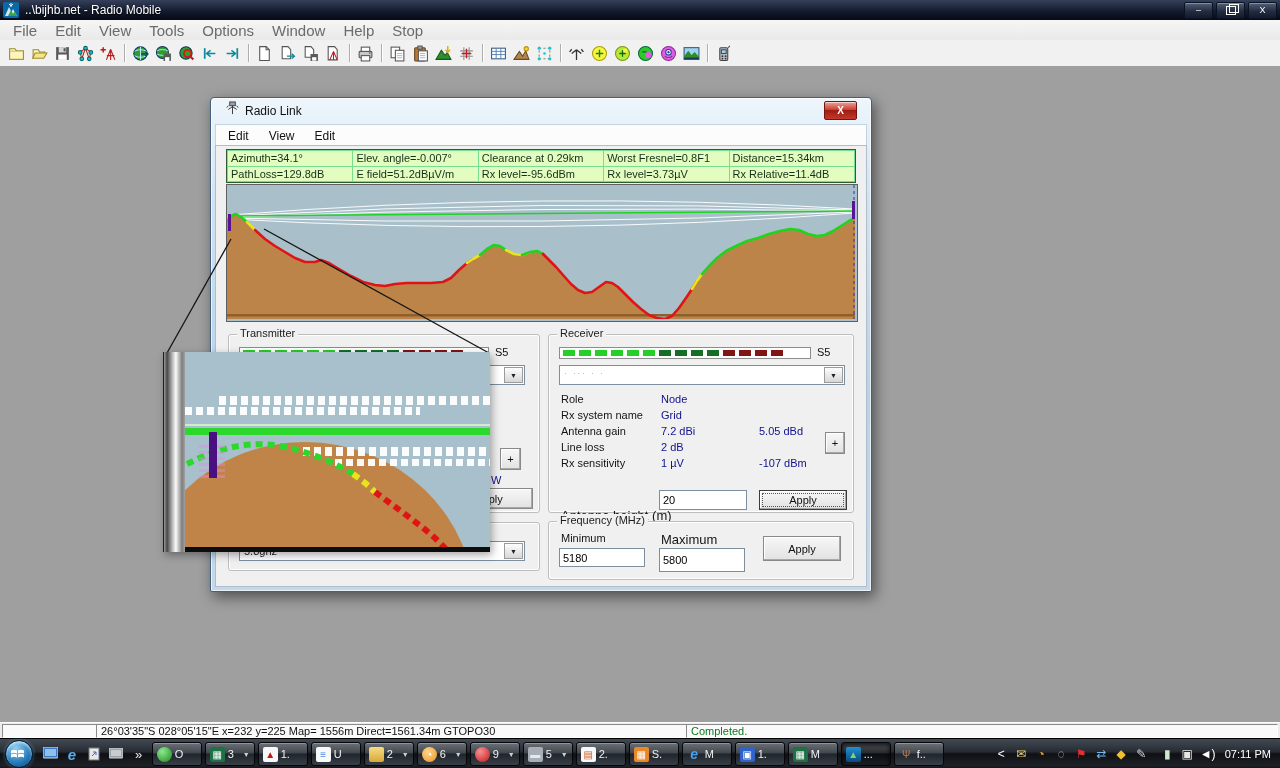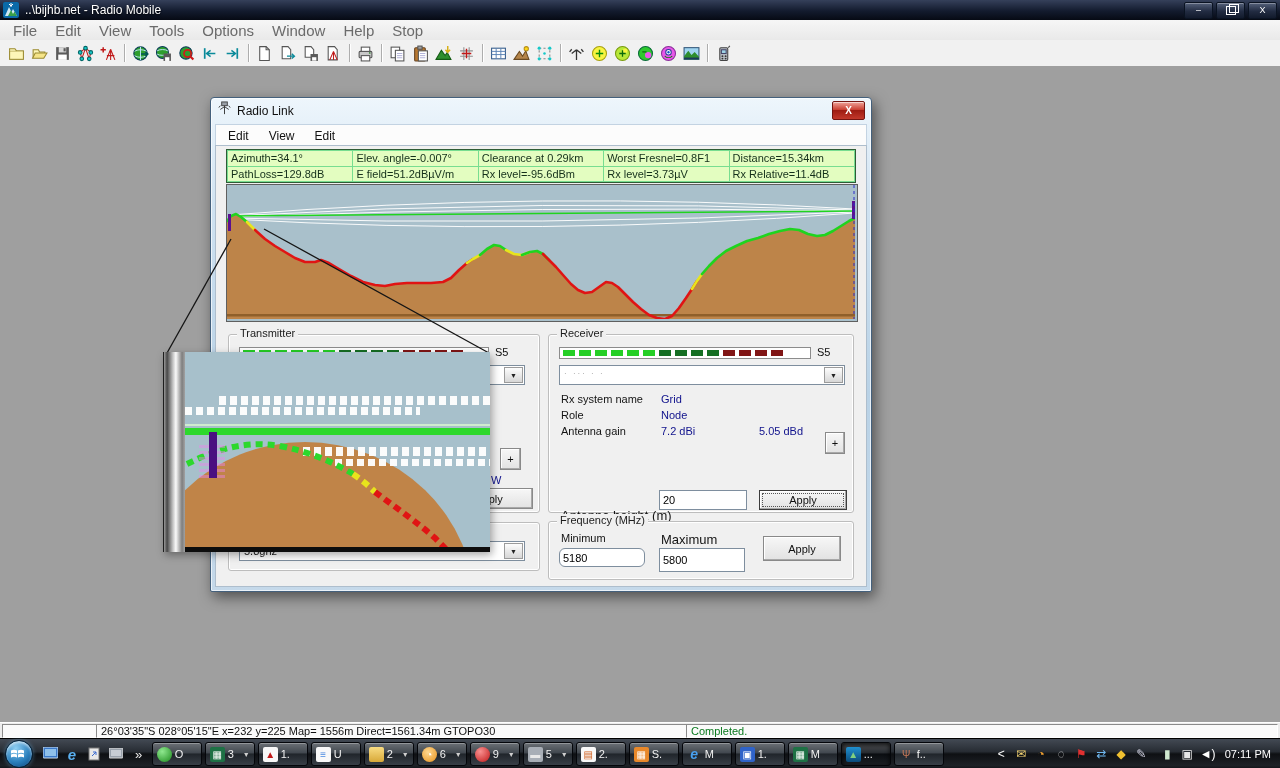--- a/index.html
+++ b/index.html
@@ -25,21 +25,21 @@
   .tb-btn{width:23px;height:22px;display:flex;align-items:center;justify-content:center;flex:none}
   .tb-sep{width:1px;height:18px;background:#adadad;box-shadow:1px 0 0 #fff;margin:0 4px;flex:none}
   
   .desktop{position:absolute;top:66px;left:0;width:1280px;height:656px;background:#9f9f9f}
   #callout-svg{position:absolute;left:0;top:0;z-index:20;pointer-events:none}
   
   .dialog{position:absolute;left:210px;top:31px;width:660px;height:493px;
     background:linear-gradient(180deg,#eef6fc 0%,#cfe2f1 22%,#b9d2e6 60%,#c5d9ea 100%);
     border:1px solid #44607c;border-radius:4px 4px 2px 2px;z-index:10;
     box-shadow:3px 5px 14px rgba(0,0,0,.5), inset 0 0 0 1px rgba(255,255,255,.65)}
-  .dlg-title{height:25px;display:flex;align-items:center;padding:0 6px}
+  .dlg-title{height:25px;display:flex;align-items:center;padding:0 14px}
   .dlg-title-text{font-size:12px;color:#101010;margin-left:5px}
   .dlg-close{margin-left:auto;width:31px;height:17px;border:1px solid #731511;border-radius:2px;
     background:linear-gradient(180deg,#efa49a 0%,#cb4033 45%,#9e1d13 50%,#c2382b 100%);
     color:#fff;font-size:10px;font-weight:bold;display:flex;align-items:center;justify-content:center;
     box-shadow:inset 0 1px 0 rgba(255,255,255,.55)}
   .dlg-menubar{position:absolute;left:4px;right:4px;top:26px;height:21px;background:#fcfcfc;
     border:1px solid #c3d3e2;display:flex;align-items:center;padding-left:2px}
   .dlg-menu-item{font-size:12px;color:#111;padding:2px 10px}
   .dlg-body{position:absolute;left:4px;right:4px;top:47px;bottom:4px;background:#f0f0f0;
     border:1px solid #aebecd}
@@ -477,45 +477,55 @@
             <span class="sig-seg" style="background: rgb(128, 21, 21);"></span>
             <span class="sig-seg" style="background: rgb(128, 21, 21);"></span>
           </div>
         <span class="sig-label" style="left:268px;top:11px">S5</span>
         <div class="combo" style="left:10px;top:30px;width:286px">
           <span class="combo-text combo-faint">· ···  ·    ·</span>
           <span class="combo-btn">▼</span>
         </div>
         <div class="rrows" id="rx-rows">
             <div class="rrow">
-              <span class="rlabel">Rx system name</span>
-              <span class="rval">Grid</span>
+              <span class="rlabel">Role</span>
+              <span class="rval">Node</span>
               <span class="rextra"></span>
             </div>
             <div class="rrow">
-              <span class="rlabel">Role</span>
-              <span class="rval">Node</span>
+              <span class="rlabel">Rx system name</span>
+              <span class="rval">Grid</span>
               <span class="rextra"></span>
             </div>
             <div class="rrow">
               <span class="rlabel">Antenna gain</span>
               <span class="rval">7.2 dBi</span>
               <span class="rextra">5.05 dBd</span>
             </div>
+            <div class="rrow">
+              <span class="rlabel">Line loss</span>
+              <span class="rval">2 dB</span>
+              <span class="rextra"></span>
+            </div>
+            <div class="rrow">
+              <span class="rlabel">Rx sensitivity</span>
+              <span class="rval">1 µV</span>
+              <span class="rextra">-107 dBm</span>
+            </div>
           </div>
         <div class="btn" style="left:276px;top:97px;width:20px;height:22px">+</div>
         <span class="rlabel" style="position:absolute;left:12px;top:173px;font-size:13px">Antenna height (m)</span>
         <input class="field" style="left: 110px; top: 155px; width: 88px; height: 20px;" value="20">
         <div class="btn default" style="left:210px;top:155px;width:88px;height:20px">Apply</div>
       </div>
 
       <div class="group" style="left:332px;top:375px;width:304px;height:57px">
         <span class="group-label">Frequency (MHz)</span>
         <span class="rlabel" style="position:absolute;left:12px;top:10px;font-size:11px">Minimum</span>
-        <input class="field" style="left: 10px; top: 26px; width: 86px; height: 19px; border-radius: 6px;" value="5180">
+        <input class="field" style="left: 10px; top: 26px; width: 86px; height: 19px;" value="5180">
         <span class="rlabel" style="position:absolute;left:112px;top:10px;font-size:13px">Maximum</span>
         <input class="field" style="left: 110px; top: 26px; width: 86px; height: 24px;" value="5800">
         <div class="btn" style="left:214px;top:14px;width:78px;height:25px">Apply</div>
       </div>
 
     </div>
   </div>
 
   <svg id="callout-svg" width="1280" height="656">
     <line x1="231" y1="173" x2="167" y2="287" stroke="#151515" stroke-width="1.3"></line>

